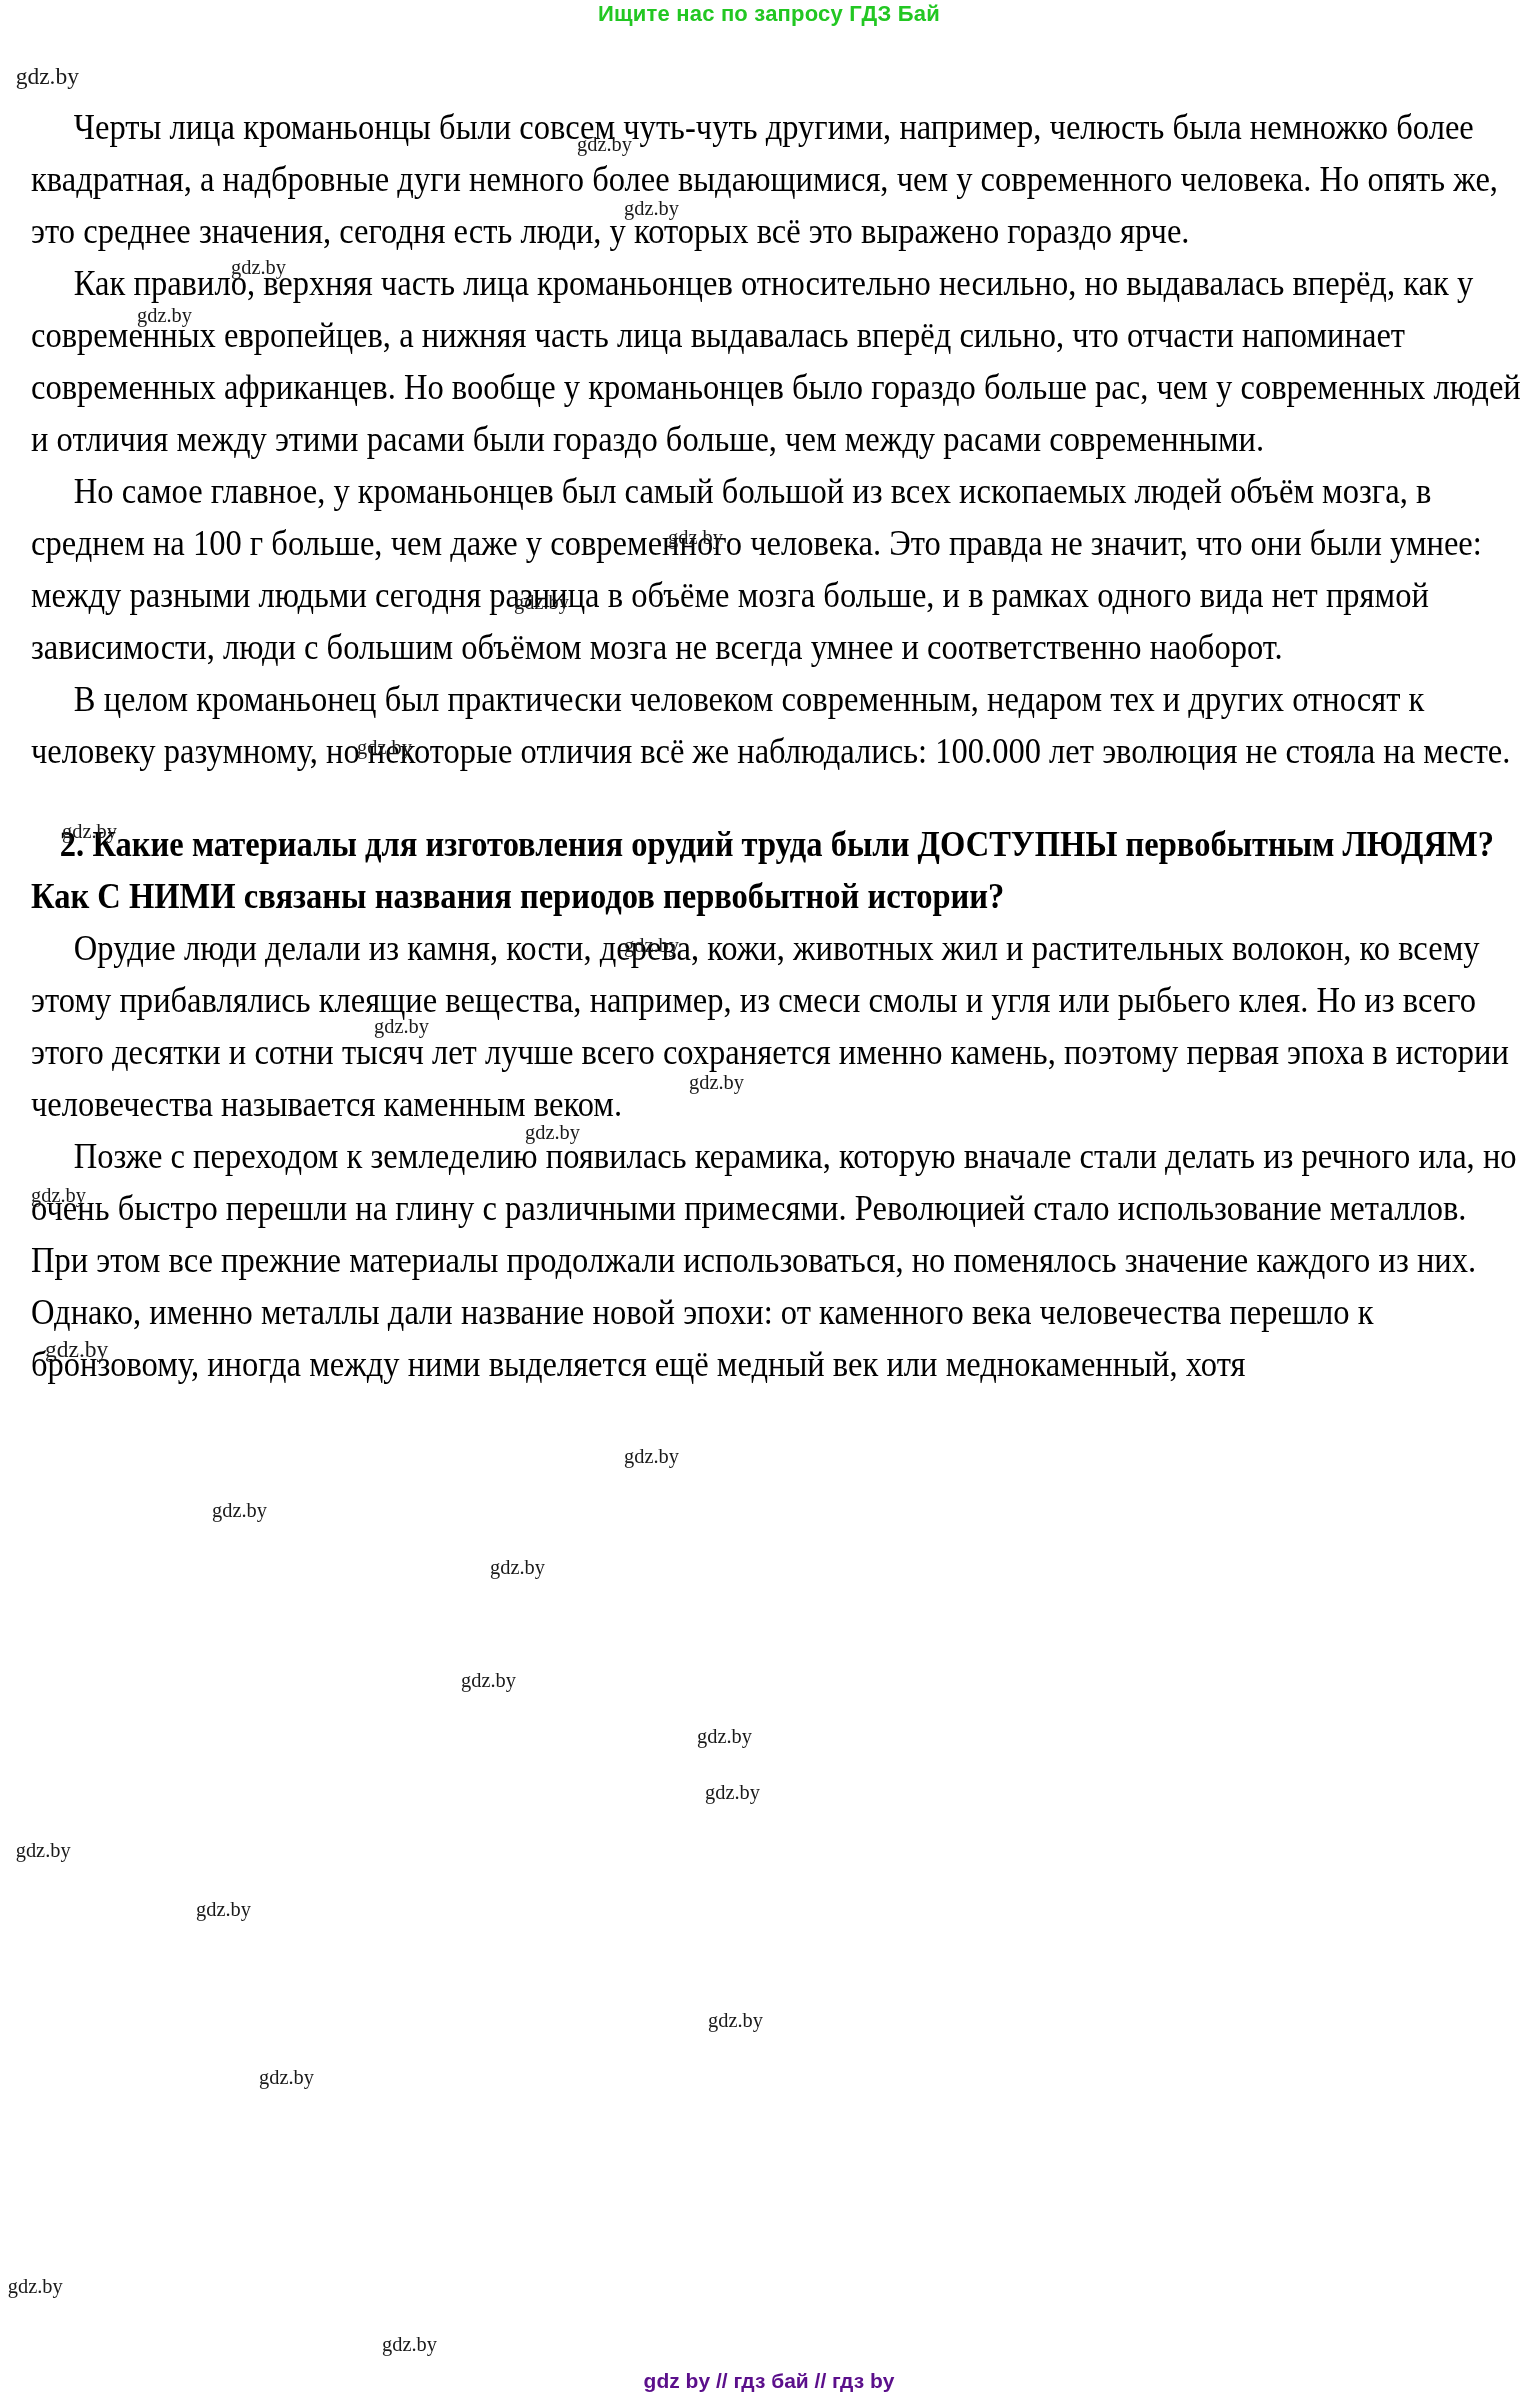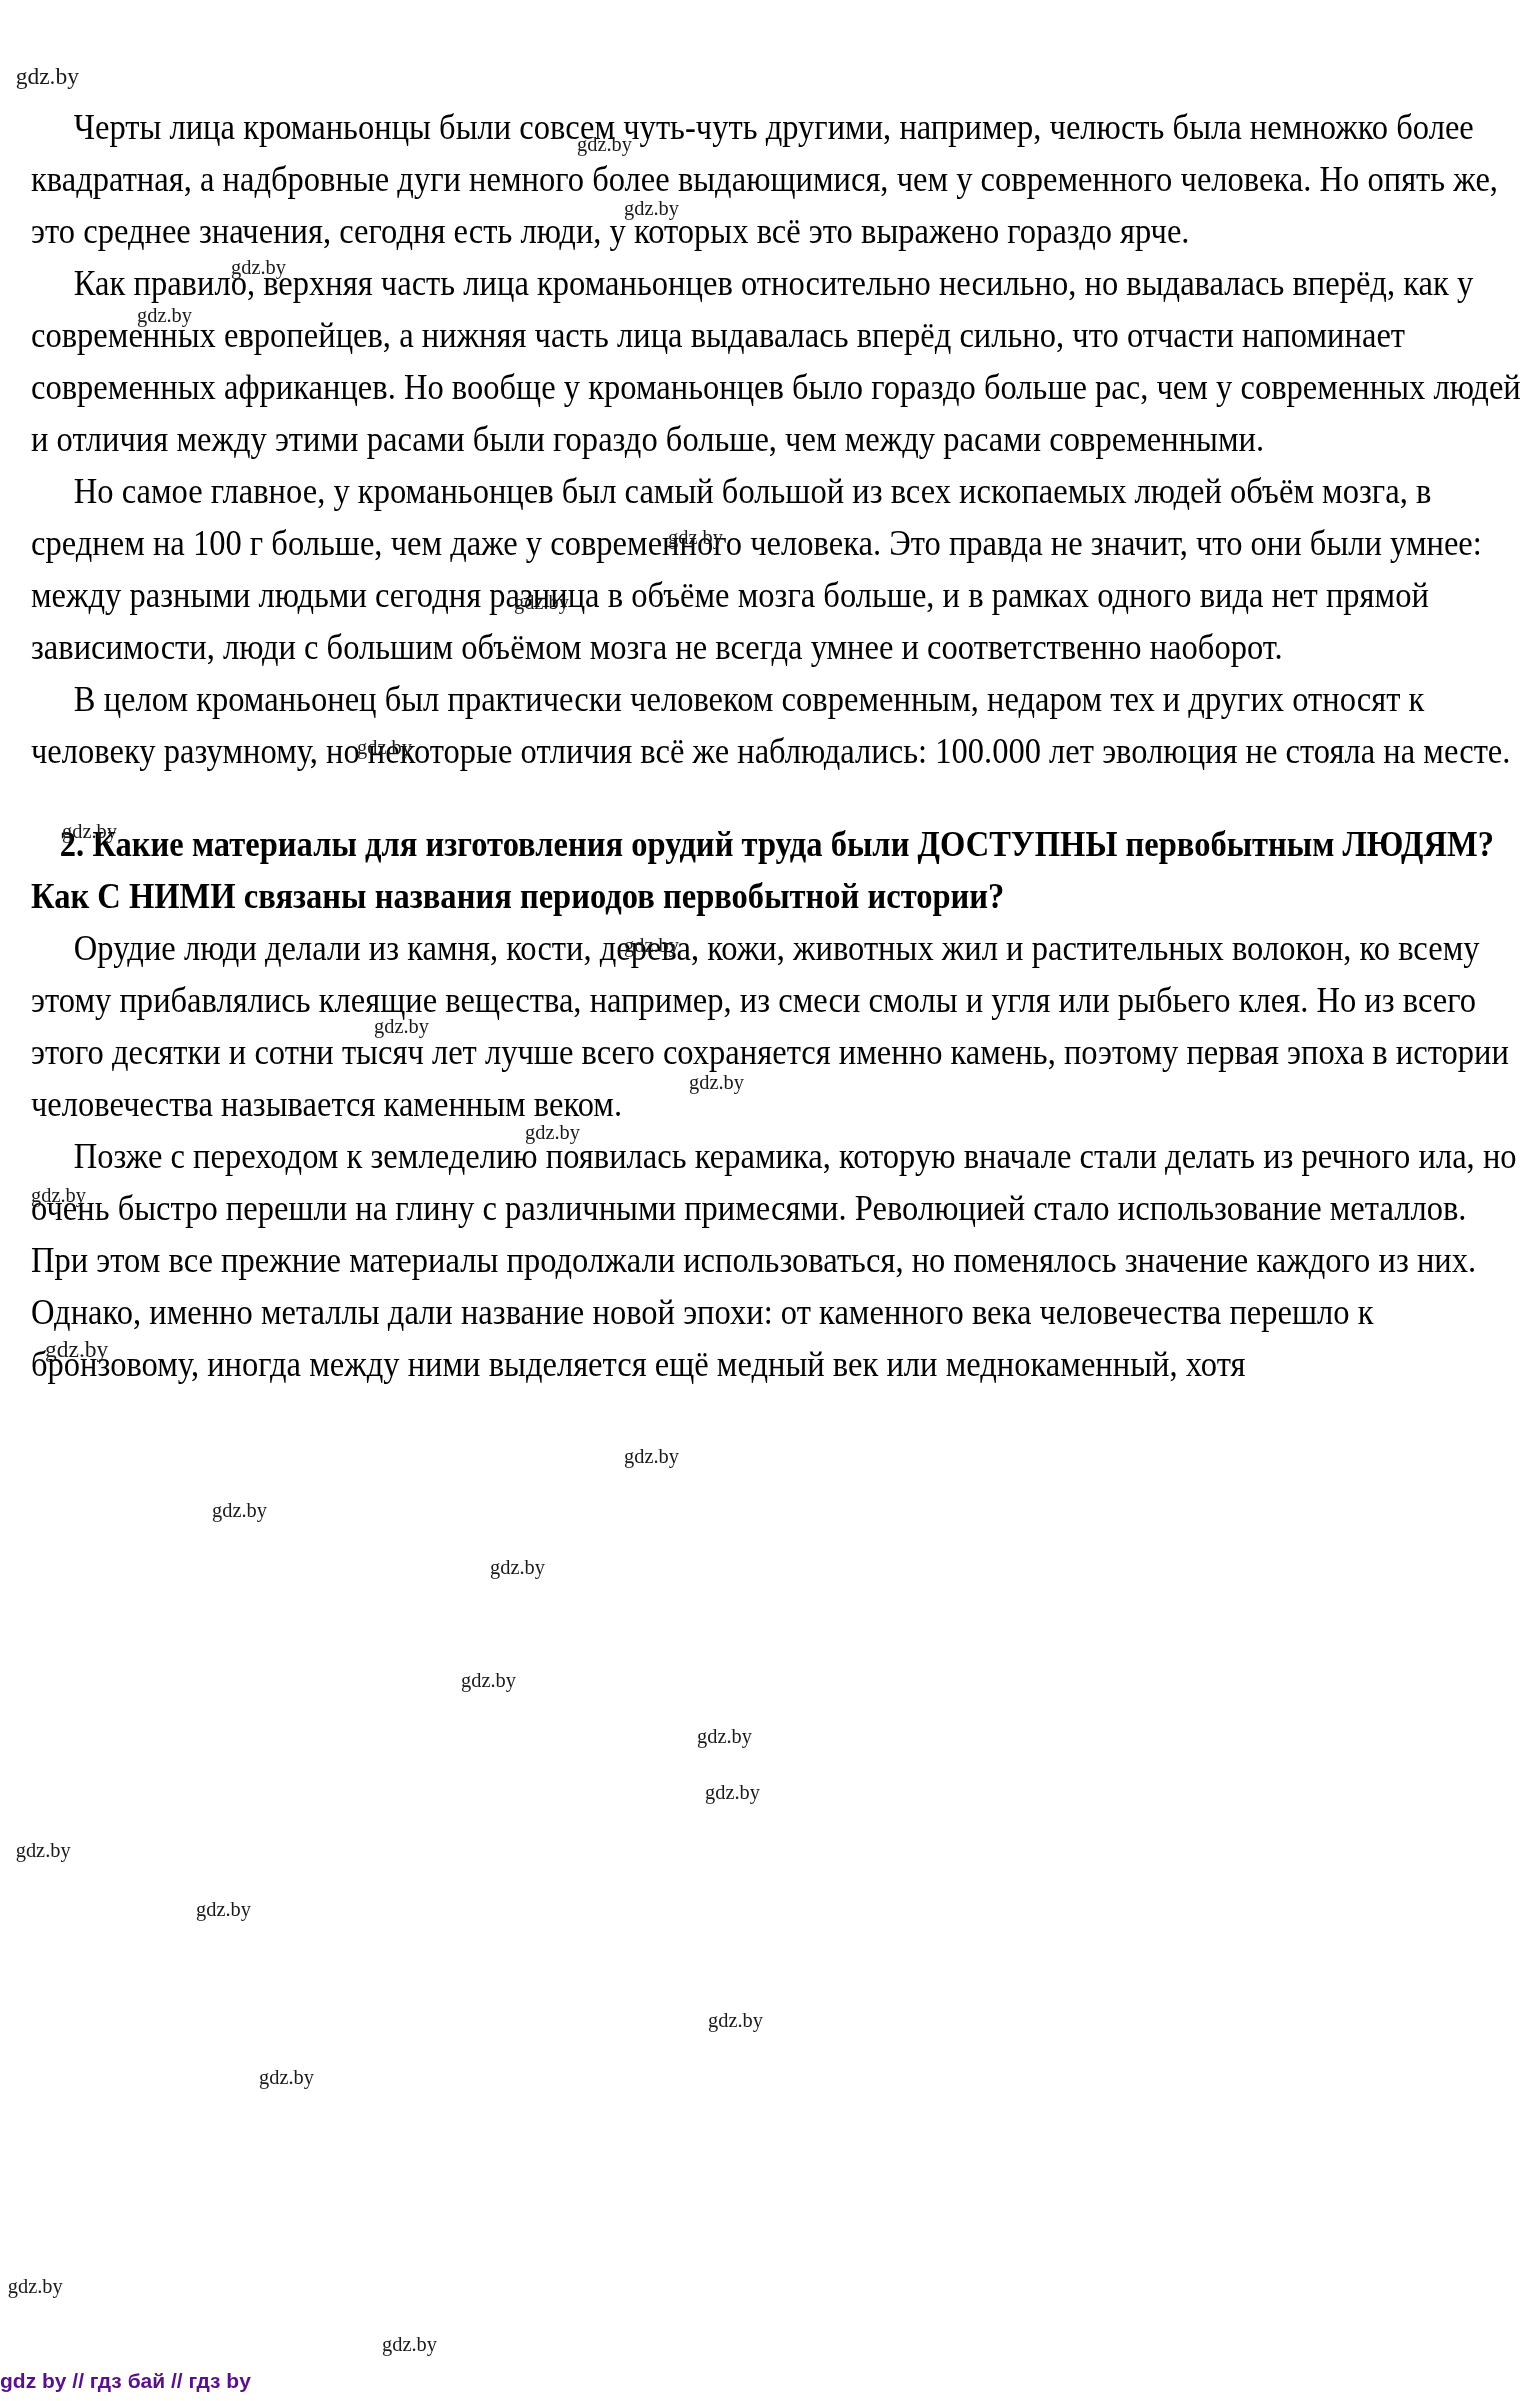--- a/index.html
+++ b/index.html
@@ -39,20 +39,21 @@
     color: #22c722;
     white-space: nowrap;
   }
 
   
   .promo-footer {
     position: absolute;
     top: 2368px;
     left: 0;
     width: 1538px;
+    text-align: center;
     font-family: "Liberation Sans", "DejaVu Sans", sans-serif;
     font-weight: bold;
     font-size: 21px;
     line-height: 25px;
     color: #5b0f8b;
     white-space: nowrap;
   }
 
   
   .content {
@@ -101,20 +102,21 @@
     white-space: nowrap;
     pointer-events: none;
   }
   .wm.big { font-size: 23.5px; }
 </style>
 </head>
 <body>
 
 <div id="page">
 
+  <div class="promo-header" style="color: rgb(34, 199, 34);">Ищите нас по запросу ГДЗ Бай</div>
 
   <div class="content">
 
     <p class="para indent">Черты лица кроманьонцы были совсем чуть-чуть другими, например, челюсть была немножко более квадратная, а надбровные дуги немного более выдающимися, чем у современного человека. Но опять же, это среднее значения, сегодня есть люди, у которых всё это выражено гораздо ярче.</p>
 
     <p class="para indent">Как правило, верхняя часть лица кроманьонцев относительно несильно, но выдавалась вперёд, как у современных европейцев, а нижняя часть лица выдавалась вперёд сильно, что отчасти напоминает современных африканцев. Но вообще у кроманьонцев было гораздо больше рас, чем у современных людей и отличия между этими расами были гораздо больше, чем между расами современными.</p>
 
     <p class="para indent">Но самое главное, у кроманьонцев был самый большой из всех ископаемых людей объём мозга, в среднем на 100 г больше, чем даже у современного человека. Это правда не значит, что они были умнее: между разными людьми сегодня разница в объёме мозга больше, и в рамках одного вида нет прямой зависимости, люди с большим объёмом мозга не всегда умнее и соответственно наоборот.</p>
 
     <p class="para indent">В целом кроманьонец был практически человеком современным, недаром тех и других относят к человеку разумному, но некоторые отличия всё же наблюдались: 100.000 лет эволюция не стояла на месте.</p>

